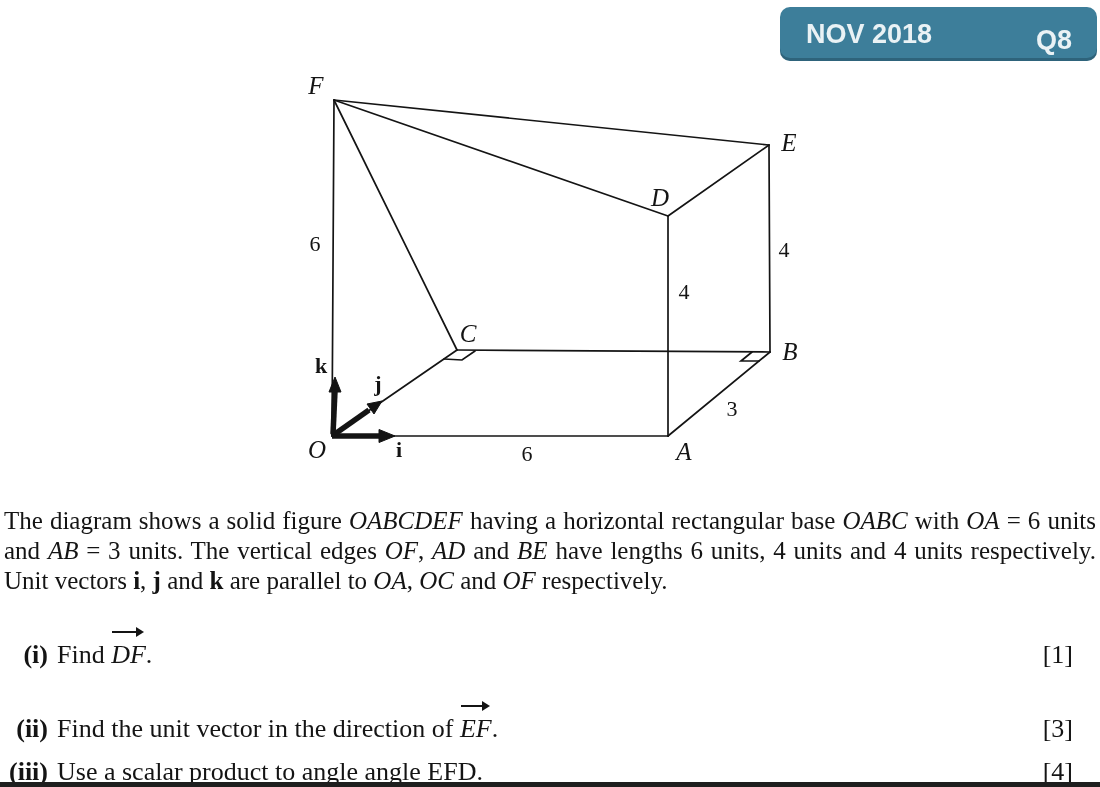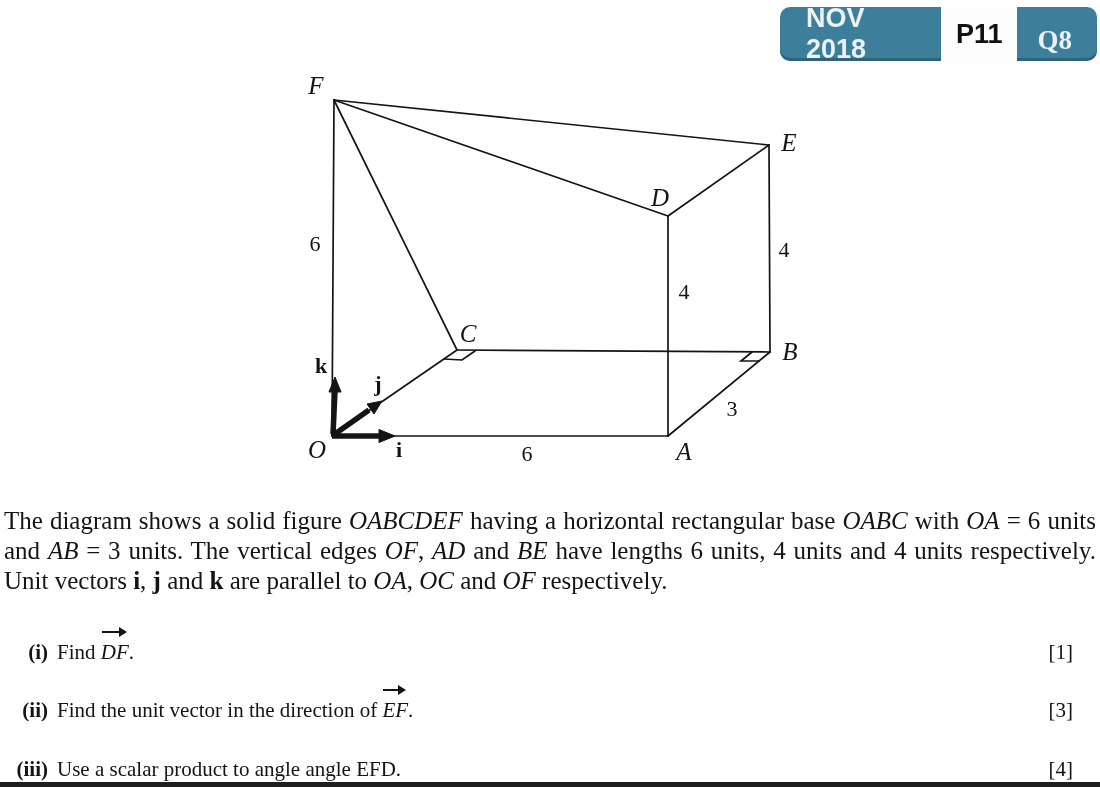--- a/index.html
+++ b/index.html
@@ -11,50 +11,49 @@
   .badge{
     position:absolute;top:7px;left:780px;height:54px;right:3px;
     background:var(--teal,#3d7e9a);border-radius:10px;
     display:flex;align-items:stretch;justify-content:space-between;
     font-family:"Liberation Sans",sans-serif;font-weight:bold;font-size:27px;
     color:#eaf2f5;box-shadow:inset 0 -3px 0 rgba(20,50,65,.35);
   }
   .badge span{display:flex;align-items:center;}
   .badge-session{padding:0 20px 0 26px;}
   .badge-paper{background:#fdfdfd;color:#111;padding:0 15px;}
-  .badge-question{padding:12px 25px 0 20px;font-family:Liberation Serif, serif;}
+  .badge-question{padding:12px 25px 0 20px;}
   
   svg.diagram{position:absolute;top:0;left:0;}
   svg text{font-family:"Liberation Serif",serif;}
   .vlabel{font-style:italic;font-size:25px;}
   .nlabel{font-size:22px;}
   .ulabel{font-weight:bold;font-size:22px;}
   
   .paragraph{
     position:absolute;top:506px;left:4px;width:1092px;
     font-size:25px;line-height:30px;text-align:justify;
   }
-  .part{position:absolute;left:0;width:1076px;font-size:21px;}
+  .part{position:absolute;left:0;width:1076px;font-size:26px;}
   .part-label{display:inline-block;width:48px;text-align:right;font-weight:bold;}
   .part-body{margin-left:9px;}
   .part-marks{position:absolute;right:3px;top:0;}
   .vec{position:relative;display:inline-block;font-style:italic;}
   .vec-arrow{position:absolute;top:-9px;left:1px;right:4px;height:2px;background:#141414;}
   .vec-arrow::after{
     content:"";position:absolute;right:-2px;top:-4px;
     border-left:8px solid #141414;border-top:5px solid transparent;border-bottom:5px solid transparent;
   }
   .bottom-bar{position:absolute;left:0;bottom:0;width:1100px;height:5px;background:#1e1e1e;}
 </style>
 </head>
 <body>
 
 <div class="badge">
   <span class="badge-session">NOV 2018</span>
-  <span class="badge-paper">P11</span>
   <span class="badge-question">Q8</span>
 </div>
 
 <svg class="diagram" width="1100" height="500" viewBox="0 0 1100 500">
   <g stroke="#141414" stroke-width="1.7" fill="none" stroke-linecap="round">
     <line x1="332" y1="436" x2="334" y2="100"></line>
     <line x1="332" y1="436" x2="668" y2="436"></line>
     <line x1="668" y1="436" x2="770" y2="352"></line>
     <line x1="457" y1="350" x2="770" y2="352"></line>
     <line x1="332" y1="436" x2="457" y2="350"></line>
@@ -93,21 +92,21 @@
     <text class="ulabel" x="399" y="457" text-anchor="middle">i</text>
   </g>
 </svg>
 
 <div class="paragraph"><span>The diagram shows a solid figure </span><span style="font-style: italic;">OABCDEF</span><span> having a horizontal rectangular base </span><span style="font-style: italic;">OABC</span><span> with </span><span style="font-style: italic;">OA</span><span> = 6 units and </span><span style="font-style: italic;">AB</span><span> = 3 units. The vertical edges </span><span style="font-style: italic;">OF</span><span>, </span><span style="font-style: italic;">AD</span><span> and </span><span style="font-style: italic;">BE</span><span> have lengths 6 units, 4 units and 4 units respectively. Unit vectors </span><span style="font-weight: bold;">i</span><span>, </span><span style="font-weight: bold;">j</span><span> and </span><span style="font-weight: bold;">k</span><span> are parallel to </span><span style="font-style: italic;">OA</span><span>, </span><span style="font-style: italic;">OC</span><span> and </span><span style="font-style: italic;">OF</span><span> respectively.</span></div>
 
 <div class="part" style="top:640px">
   <span class="part-label">(i)</span><span class="part-body"><span>Find </span><span class="vec"><span class="vec-arrow"></span><span>DF</span></span><span>.</span></span>
   <span class="part-marks">[1]</span>
 </div>
-<div class="part" style="top:698px">
+<div class="part" style="top:714px">
   <span class="part-label">(ii)</span><span class="part-body"><span>Find the unit vector in the direction of </span><span class="vec"><span class="vec-arrow"></span><span>EF</span></span><span>.</span></span>
   <span class="part-marks">[3]</span>
 </div>
 <div class="part" style="top:757px">
   <span class="part-label">(iii)</span><span class="part-body"><span>Use a scalar product to angle angle </span><span style="">EFD</span><span>.</span></span>
   <span class="part-marks">[4]</span>
 </div>
 
 <div class="bottom-bar"></div>
 

